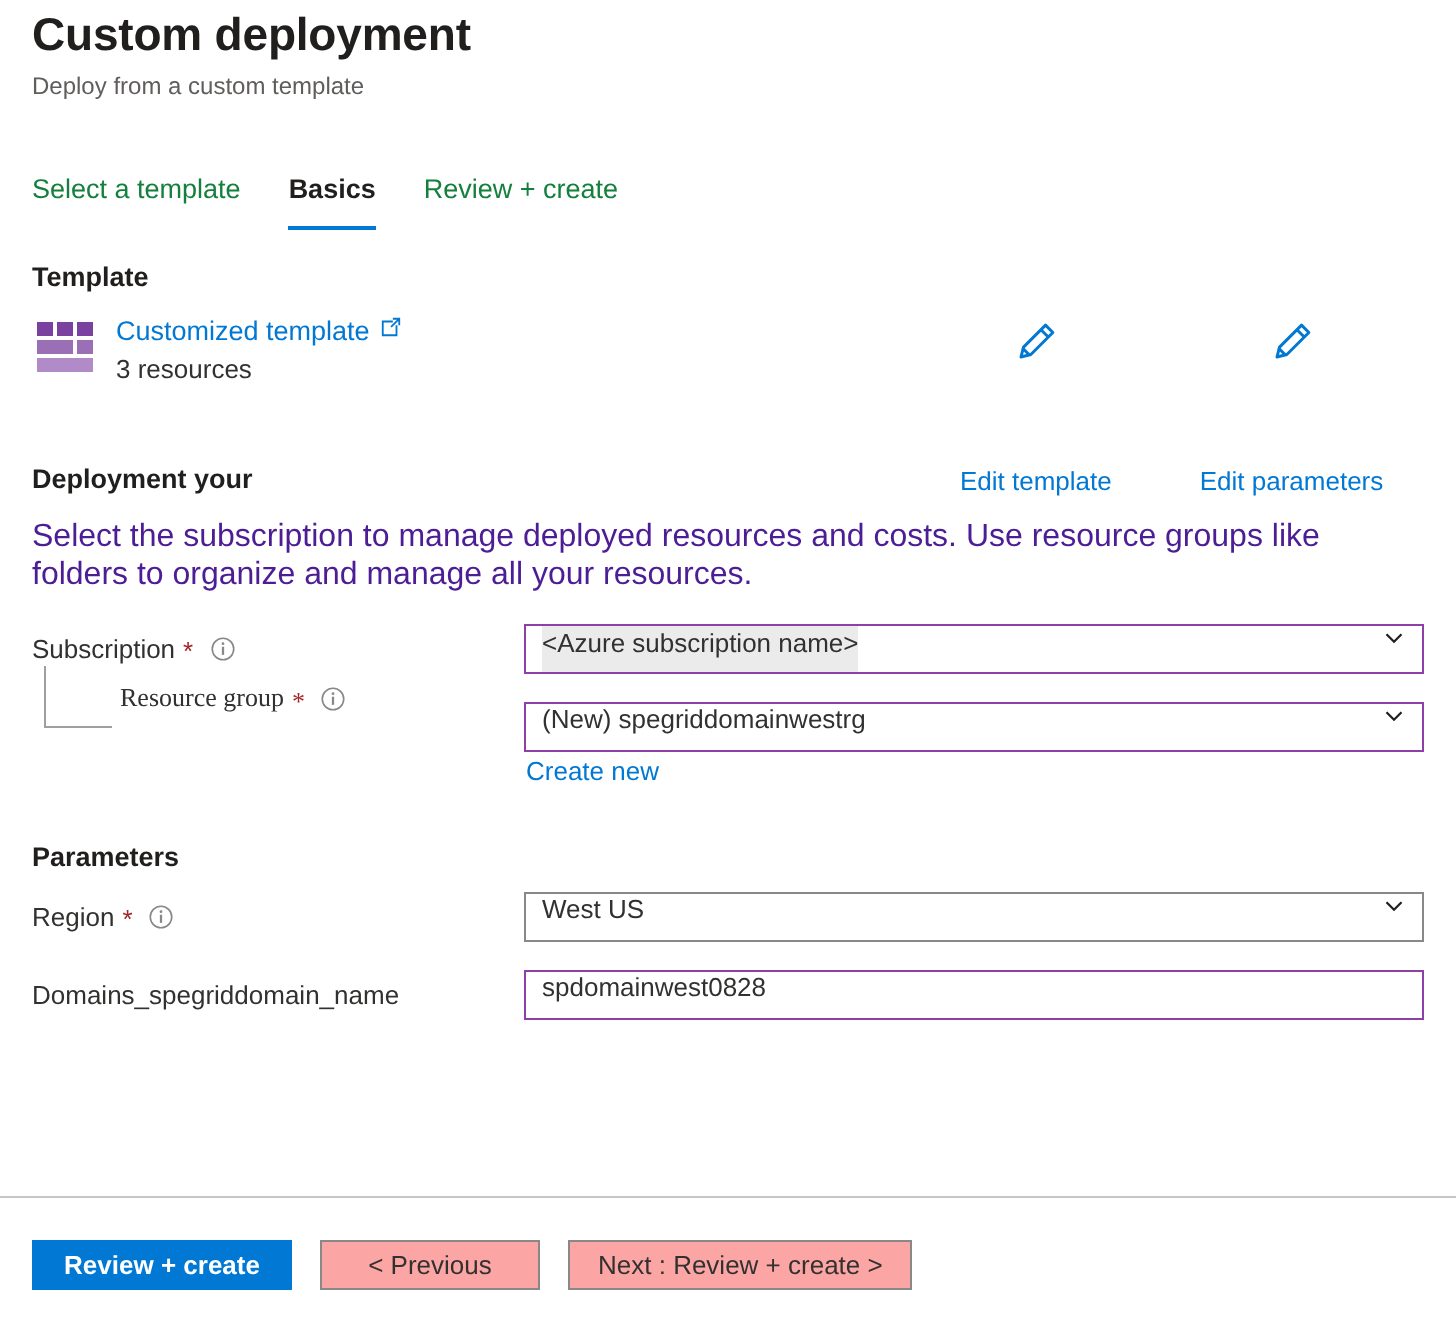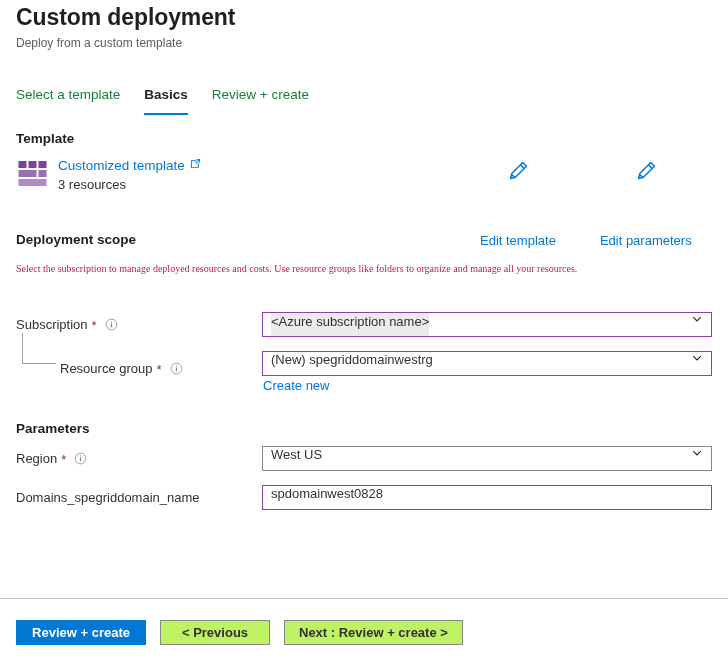--- a/index.html
+++ b/index.html
@@ -70,24 +70,23 @@
   
   .section-heading {
     position: absolute;
     font-size: 13.5px;
     font-weight: bold;
     color: #201f1e;
     white-space: nowrap;
   }
   .section-desc {
     position: absolute;
-    font-size: 10px;
-    color: #be185d;
+    font-size: 16px;
+    color: #4c1d95;
     line-height: 19px;
-    font-family: Liberation Serif, serif;
   }
 
   
   #template-heading { left: 16px; top: 131px; }
 
   .template-row {
     position: absolute;
     left: 18px;
     top: 157px;
     display: flex;
@@ -177,21 +176,21 @@
     top: 1px;
   }
   .info-icon {
     margin-left: 8px;
     width: 13px;
     height: 13px;
     display: inline-block;
   }
 
   #lbl-subscription { left: 16px; top: 317px; }
-  #lbl-resourcegroup { left: 60px; top: 361px; }
+  #lbl-resourcegroup { left: 60px; top: 341px; font-family: Liberation Serif, serif; }
   #lbl-region { left: 16px; top: 451px; }
   #lbl-domainname { left: 16px; top: 490px; }
 
   
   .tree-connector {
     position: absolute;
     left: 22px;
     top: 333px;
     width: 34px;
     height: 31px;
@@ -284,25 +283,24 @@
     margin-right: 14px;
   }
   .btn-primary {
     background: #0078d4;
     color: #ffffff;
     border: 1px solid #0078d4;
     font-weight: bold;
     min-width: 130px;
   }
   .btn-secondary {
-    background: #bef264;
+    background: #fca5a5;
     color: #323130;
     border: 1px solid #8a8886;
     min-width: 110px;
-    font-weight: bold;
   }
 </style>
 </head>
 <body>
 
 <div class="page">
 
   <div class="page-title">Custom deployment</div>
   <div class="page-subtitle">Deploy from a custom template</div>
 
@@ -351,21 +349,21 @@
         <g fill="none" stroke="#0078d4" stroke-width="1.6" stroke-linejoin="round">
           <path d="M17.2 2.8 l4 4 L9.2 18.8 l-5.4 1.4 l1.4 -5.4 Z"></path>
           <path d="M14.7 5.3 l4 4"></path>
           <path d="M4.6 15.3 l4 4"></path>
         </g>
       </svg>
       <span class="edit-label">Edit parameters</span>
     </div>
   </div>
 
-  <div class="section-heading" id="scope-heading">Deployment scope</div>
+  <div class="section-heading" id="scope-heading">Deployment your</div>
   <div class="section-desc" id="scope-desc">Select the subscription to manage deployed resources and costs. Use resource groups like folders to organize and manage all your resources.</div>
 
   <div class="field-label" id="lbl-subscription">
     <span>Subscription</span>
     <span class="req">*</span>
     <svg class="info-icon" viewBox="0 0 16 16">
       <circle cx="8" cy="8" r="6.6" fill="none" stroke="#8a8886" stroke-width="1"></circle>
       <circle cx="8" cy="4.7" r="0.85" fill="#8a8886"></circle>
       <rect x="7.3" y="6.6" width="1.4" height="5" fill="#8a8886"></rect>
     </svg>

